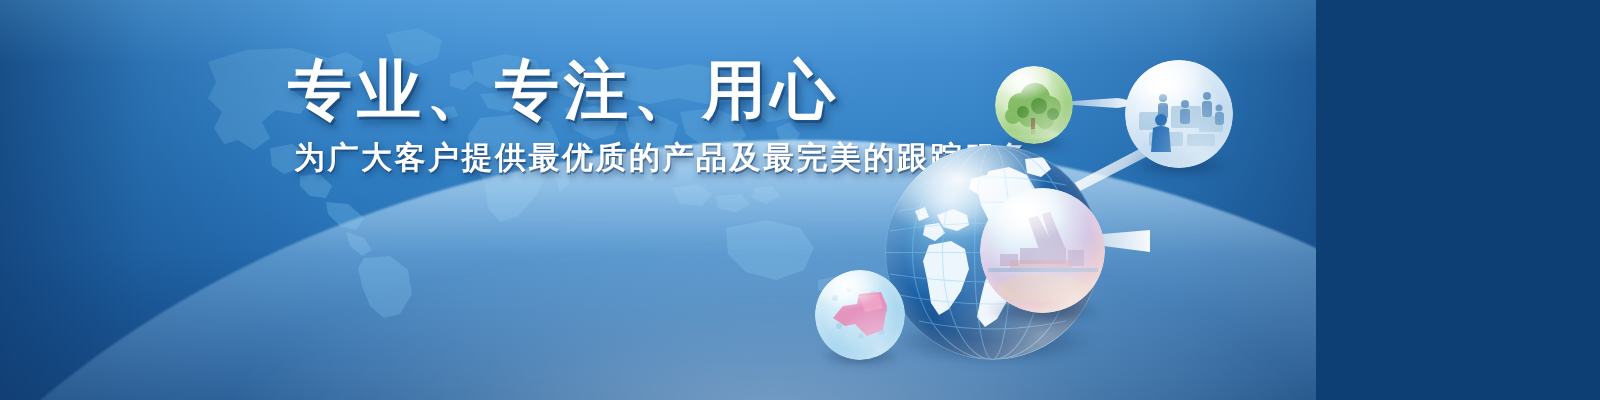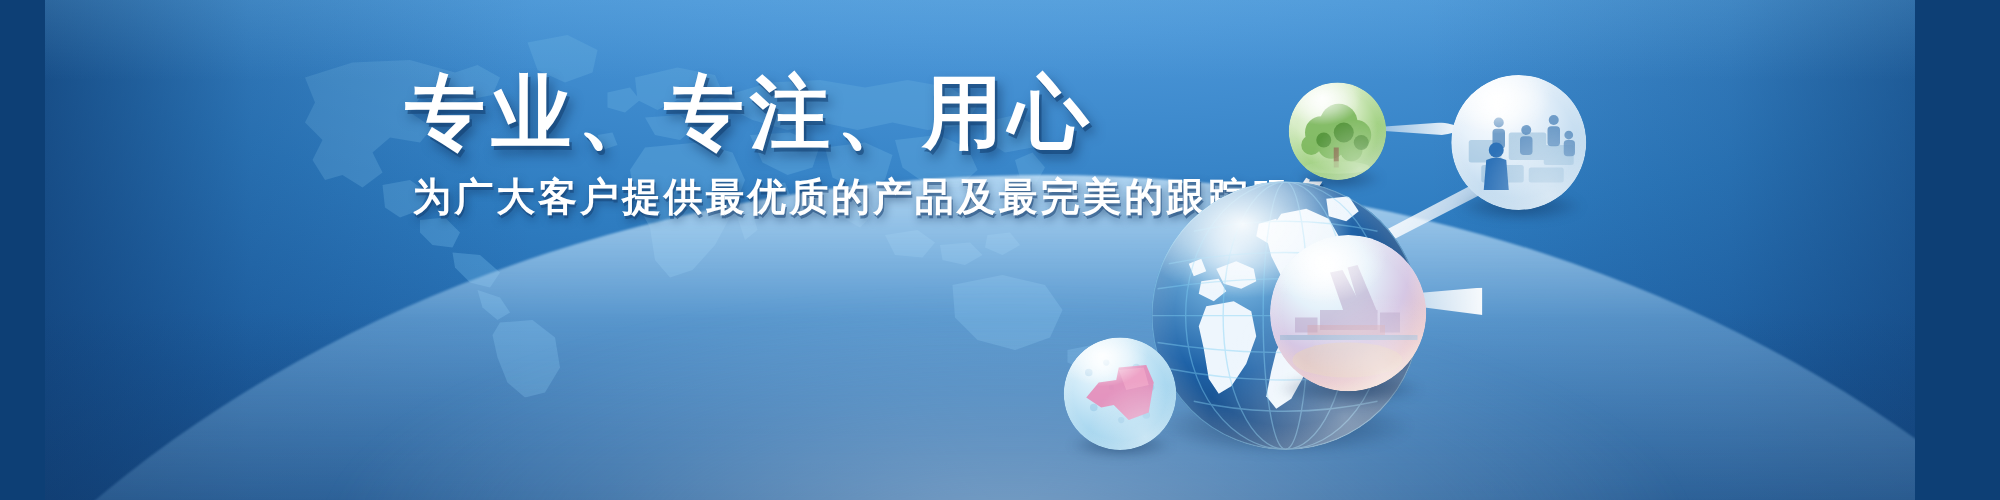--- a/index.html
+++ b/index.html
@@ -1,24 +1,23 @@
 <!DOCTYPE html>
 <html><head>
 <meta charset="utf-8">
 <style>
   html,body{margin:0;padding:0;background:#0d3f75;}
   *{box-sizing:border-box;}
 
   .banner{
     position:relative;
-    width:1496px;height:400px;
+    width:1316px;height:400px;
     overflow:hidden;
     font-family:"Liberation Sans","DejaVu Sans",sans-serif;
     background:#2f7fc4;
-    margin-left:36px;
   }
 
   
   .bg-base{
     position:absolute;inset:0;
     background:
       radial-gradient(120% 150% at 52% -25%, #61a7e0 0%, #4a95d7 22%, #2e7cc0 50%, #1f62a6 76%, #1a5290 100%);
   }
   .bg-vignette{
     position:absolute;inset:0;

